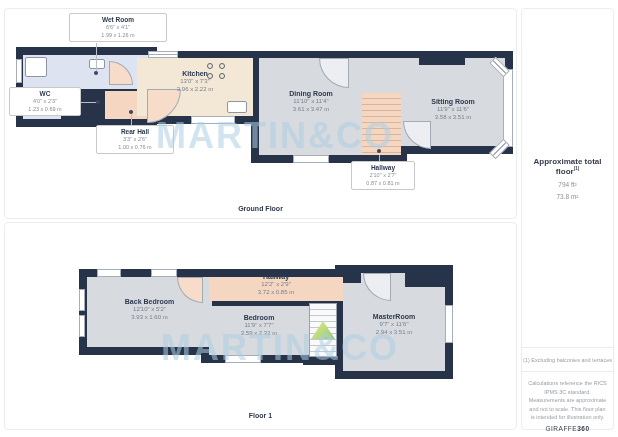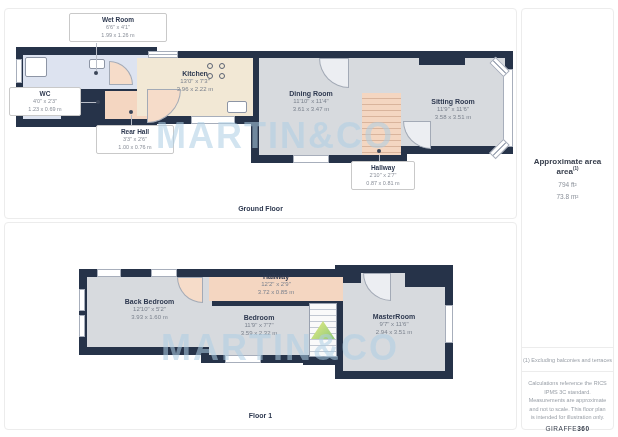--- a/index.html
+++ b/index.html
@@ -199,21 +199,21 @@
     </div>
 
     <div class="watermark" style="left:156px;top:104px;">MARTIN&amp;CO</div>
     <div class="floor-caption" style="bottom:10px;">Floor 1</div>
   </section>
 
   <aside class="card side">
     <div class="side-top">
       <div class="area-block">
         <div class="area-title">
-          <span>Approximate area area</span><sup>(1)</sup>
+          <span>Approximate total floor</span><sup>(1)</sup>
         </div>
         <div class="area-val">794 ft²</div>
         <div class="area-val">73.8 m²</div>
       </div>
     </div>
     <div class="side-mid">
       <span>(1) Excluding balconies and terraces</span>
     </div>
     <div class="side-bottom">
       <p>Calculations reference the RICS IPMS 3C standard. Measurements are approximate and not to scale. This floor plan is intended for illustration only.</p>

